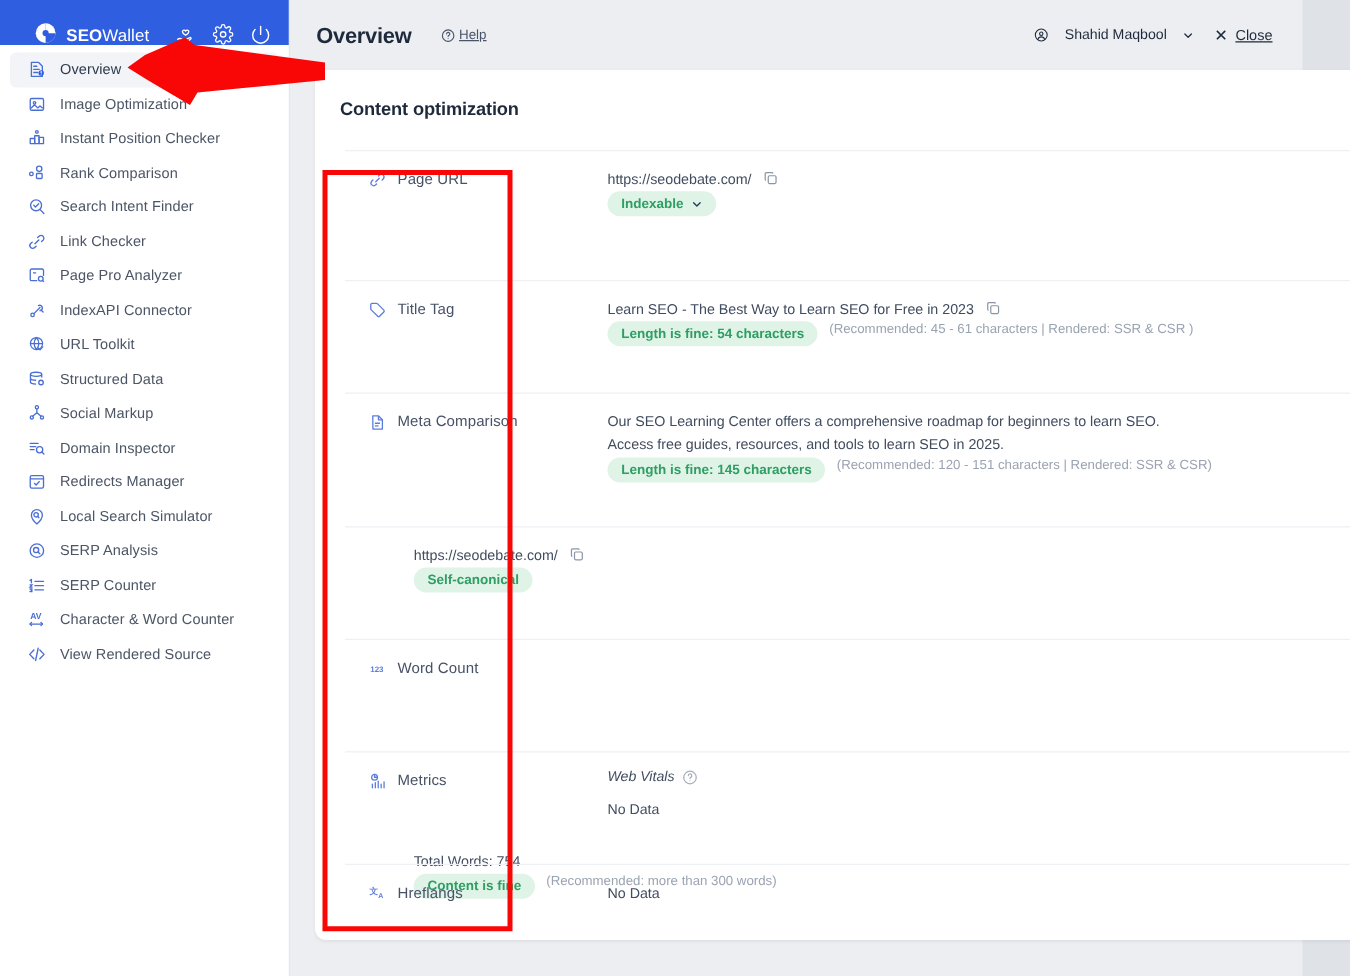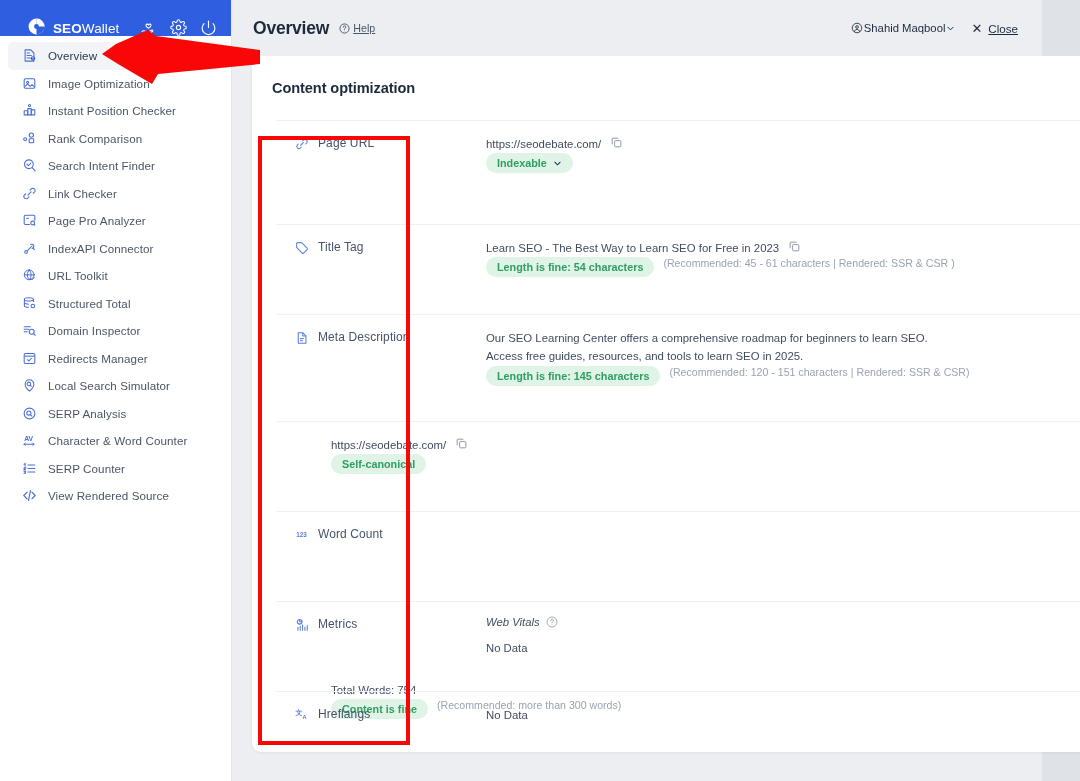--- a/index.html
+++ b/index.html
@@ -97,25 +97,25 @@
     background: #eceef1;
     padding: 0 18px 0 20px;
   }
 
   
   #pagehead {
     height: 56px; display: flex; align-items: center;
     padding: 0 6px 0 1px;
   }
   #pagetitle { font-size: 17.5px; color: #1e2a3c; font-weight: 700; letter-spacing: -.2px; }
-  #helplink { display: flex; align-items: center; gap: 3px; margin-left: 10px; cursor: pointer; }
+  #helplink { display: flex; align-items: center; gap: 3px; margin-left: 24px; cursor: pointer; }
   #helplink .ht { font-size: 10.7px; color: #49556a; text-decoration: underline; }
   .q-ico { width: 11px; height: 11px; display:block; color:#49556a; }
   #headright { margin-left: auto; display: flex; align-items: center; gap: 16px; }
-  #usermenu { display: flex; align-items: center; gap: 1px; cursor: pointer; }
+  #usermenu { display: flex; align-items: center; gap: 13px; cursor: pointer; }
   #username { font-size: 11.3px; color: #1e2a3c; }
   .chev { width: 9px; height: 9px; display:block; color:#1e2a3c; }
   #closebtn { display: flex; align-items: center; gap: 6px; cursor: pointer; }
   #closebtn .xx { font-size: 13px; color: #1e2a3c; line-height: 1; }
   #closebtn .ct { font-size: 11.6px; color: #1e2a3c; text-decoration: underline; }
 
   
   #card {
     background: #fff; border-radius: 9px;
     width: 874px; height: 696px;
@@ -322,23 +322,34 @@
       <div class="nav-item">
         <span class="nav-ico">
           <svg width="15" height="15" viewBox="0 0 24 24" fill="none" stroke="#4a6fd4" stroke-width="1.7" stroke-linejoin="round">
             <ellipse cx="11" cy="5.5" rx="7.2" ry="2.6"></ellipse>
               <path d="M3.8 5.5v5c0 1.5 3.2 2.6 7.2 2.6"></path>
               <path d="M18.2 5.5v4"></path>
             <path d="M3.8 11v4.5c0 1.5 3.2 2.6 7.2 2.6"></path>
               <circle cx="17.3" cy="16" r="2.9"></circle>
           </svg>
         </span>
-        <span class="nav-label">Structured Total</span>
-      </div>
-
+        <span class="nav-label">Structured Data</span>
+      </div>
+
+      <div class="nav-item">
+        <span class="nav-ico">
+          <svg width="15" height="15" viewBox="0 0 24 24" fill="none" stroke="#4a6fd4" stroke-width="1.7" stroke-linecap="round">
+            <circle cx="12" cy="4.5" r="2"></circle>
+              <circle cx="5.5" cy="17.5" r="2"></circle>
+              <circle cx="18.5" cy="17.5" r="2"></circle>
+            <path d="M12 6.5v5M12 11.5L6.6 15.9M12 11.5l5.4 4.4"></path>
+          </svg>
+        </span>
+        <span class="nav-label">Social Markup</span>
+      </div>
 
       <div class="nav-item">
         <span class="nav-ico">
           <svg width="15" height="15" viewBox="0 0 24 24" fill="none" stroke="#4a6fd4" stroke-width="1.7" stroke-linecap="round">
             <path d="M3.5 6h10M3.5 10h7M3.5 14h5"></path>
               <circle cx="15.5" cy="14" r="4"></circle>
               <path d="M18.4 17l2.6 2.6"></path>
           </svg>
         </span>
         <span class="nav-label">Domain Inspector</span>
@@ -370,43 +381,43 @@
         <span class="nav-ico">
           <svg width="15" height="15" viewBox="0 0 24 24" fill="none" stroke="#4a6fd4" stroke-width="1.7" stroke-linecap="round">
             <circle cx="12" cy="12" r="8.6"></circle>
               <circle cx="11" cy="11.3" r="3.3"></circle>
               <path d="M13.4 13.7l2.4 2.4"></path>
           </svg>
         </span>
         <span class="nav-label">SERP Analysis</span>
       </div>
 
+
+      <div class="nav-item">
+        <span class="nav-ico">
+          <svg width="15" height="15" viewBox="0 0 24 24" fill="none" stroke="#4a6fd4" stroke-width="1.7" stroke-linecap="round">
+            <path d="M9.5 6.5h11M9.5 12h11M9.5 17.5h11"></path>
+              <path d="M3.2 5.2l1.8-.9v4"></path>
+              <path d="M3.2 11h2.6l-2.6 3h2.6"></path>
+              <path d="M3.2 16.3h2.4v1.6H4.2h1.4v1.6H3.2"></path>
+          </svg>
+        </span>
+        <span class="nav-label">SERP Counter</span>
+      </div>
 
       <div class="nav-item">
         <span class="nav-ico">
           <svg width="16" height="15" viewBox="0 0 24 24" fill="none" stroke="#4a6fd4" stroke-width="1.6" stroke-linecap="round" stroke-linejoin="round">
             <text x="11.5" y="12" font-size="11" font-weight="700" fill="#4a6fd4" stroke="none" text-anchor="middle" font-family="Liberation Sans, sans-serif">AV</text>
             <path d="M4 18h16"></path>
               <path d="M6 16l-2 2 2 2"></path>
               <path d="M18 16l2 2-2 2"></path>
           </svg>
         </span>
         <span class="nav-label">Character &amp; Word Counter</span>
-      </div>
-
-      <div class="nav-item">
-        <span class="nav-ico">
-          <svg width="15" height="15" viewBox="0 0 24 24" fill="none" stroke="#4a6fd4" stroke-width="1.7" stroke-linecap="round">
-            <path d="M9.5 6.5h11M9.5 12h11M9.5 17.5h11"></path>
-              <path d="M3.2 5.2l1.8-.9v4"></path>
-              <path d="M3.2 11h2.6l-2.6 3h2.6"></path>
-              <path d="M3.2 16.3h2.4v1.6H4.2h1.4v1.6H3.2"></path>
-          </svg>
-        </span>
-        <span class="nav-label">SERP Counter</span>
       </div>
 
       <div class="nav-item">
         <span class="nav-ico">
           <svg width="15" height="15" viewBox="0 0 24 24" fill="none" stroke="#4a6fd4" stroke-width="1.8" stroke-linecap="round" stroke-linejoin="round">
             <path d="M8.2 6.5L2.8 12l5.4 5.5"></path>
               <path d="M15.8 6.5L21.2 12l-5.4 5.5"></path>
               <path d="M13.6 4.2l-3.2 15.6"></path>
           </svg>
         </span>
@@ -523,21 +534,21 @@
           <div class="row r3">
             <div class="lbl">
               <span class="rico">
                 <svg width="14" height="14" viewBox="0 0 24 24" fill="none" stroke="currentColor" stroke-width="1.8" stroke-linejoin="round">
                   <path d="M5.5 3h8l5.2 5.2V21h-13z"></path>
                     <path d="M13.3 3v5.4h5.3"></path>
                     <path d="M8.4 13h7"></path>
                     <path d="M8.4 16.6h5"></path>
                 </svg>
               </span>
-              <span class="rtxt">Meta Description</span>
+              <span class="rtxt">Meta Comparison</span>
             </div>
             <div class="val">
               <div class="valtop">
                 <span class="valtext wide">Our SEO Learning Center offers a comprehensive roadmap for beginners to learn SEO. Access free guides, resources, and tools to learn SEO in 2025.</span>
               </div>
               <svg class="copy-ico far" viewBox="0 0 24 24" fill="none" stroke="currentColor" stroke-width="1.8" stroke-linejoin="round">
                 <rect x="8.5" y="8.5" width="11.5" height="11.5" rx="1.8"></rect>
                   <path d="M15.5 5.2A1.7 1.7 0 0 0 13.8 4H5.7A1.7 1.7 0 0 0 4 5.7v8.1c0 .8.5 1.4 1.2 1.6"></path>
               </svg>
               <div class="badgeline">

